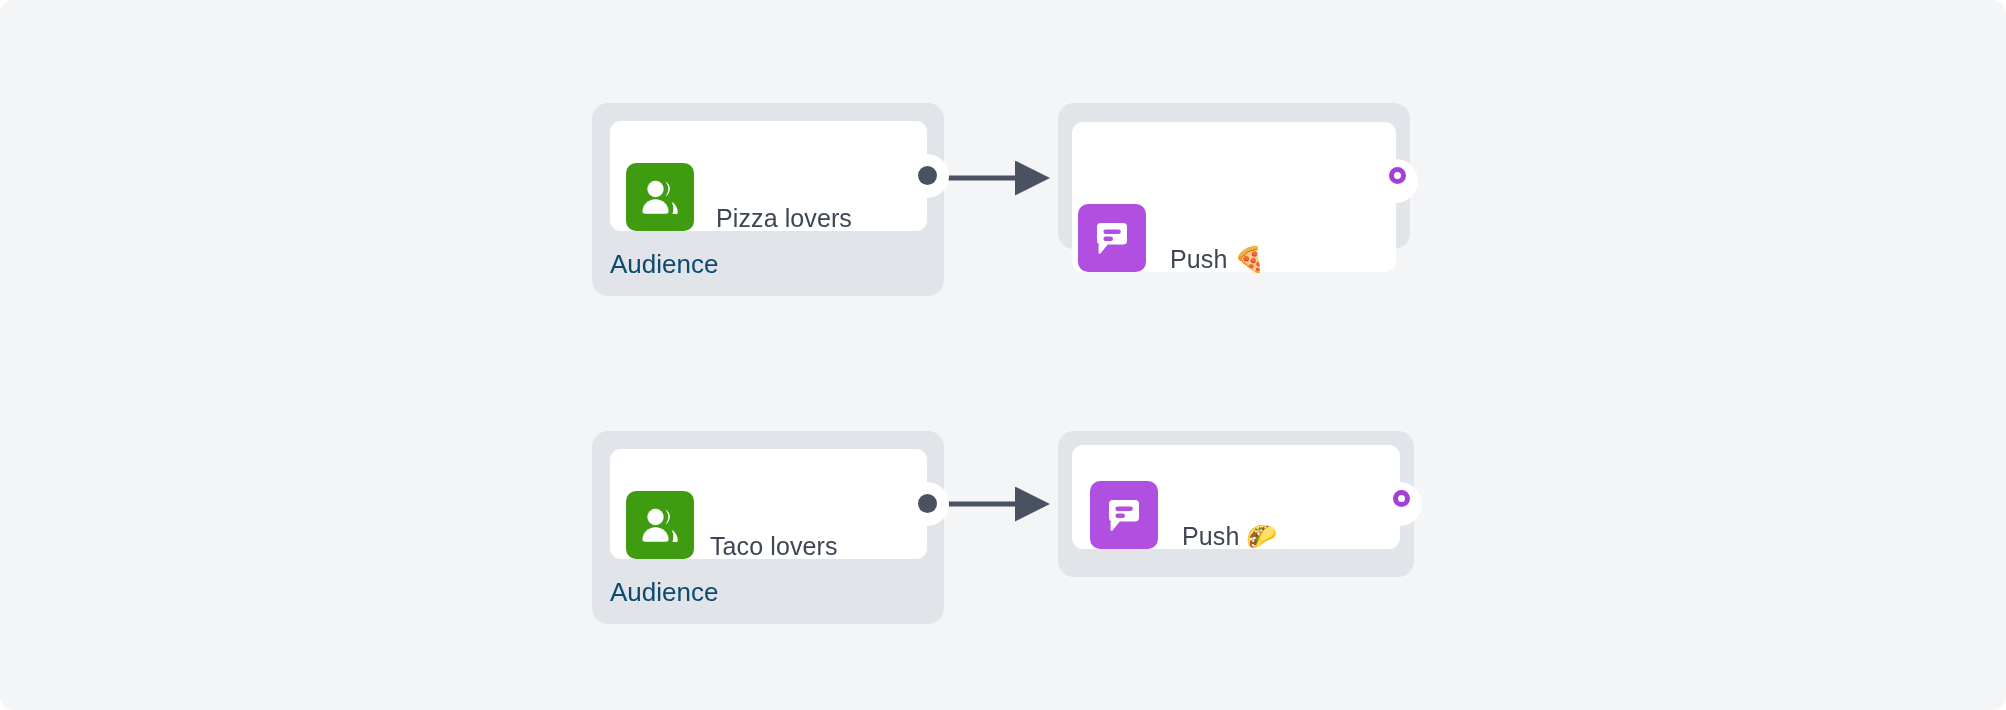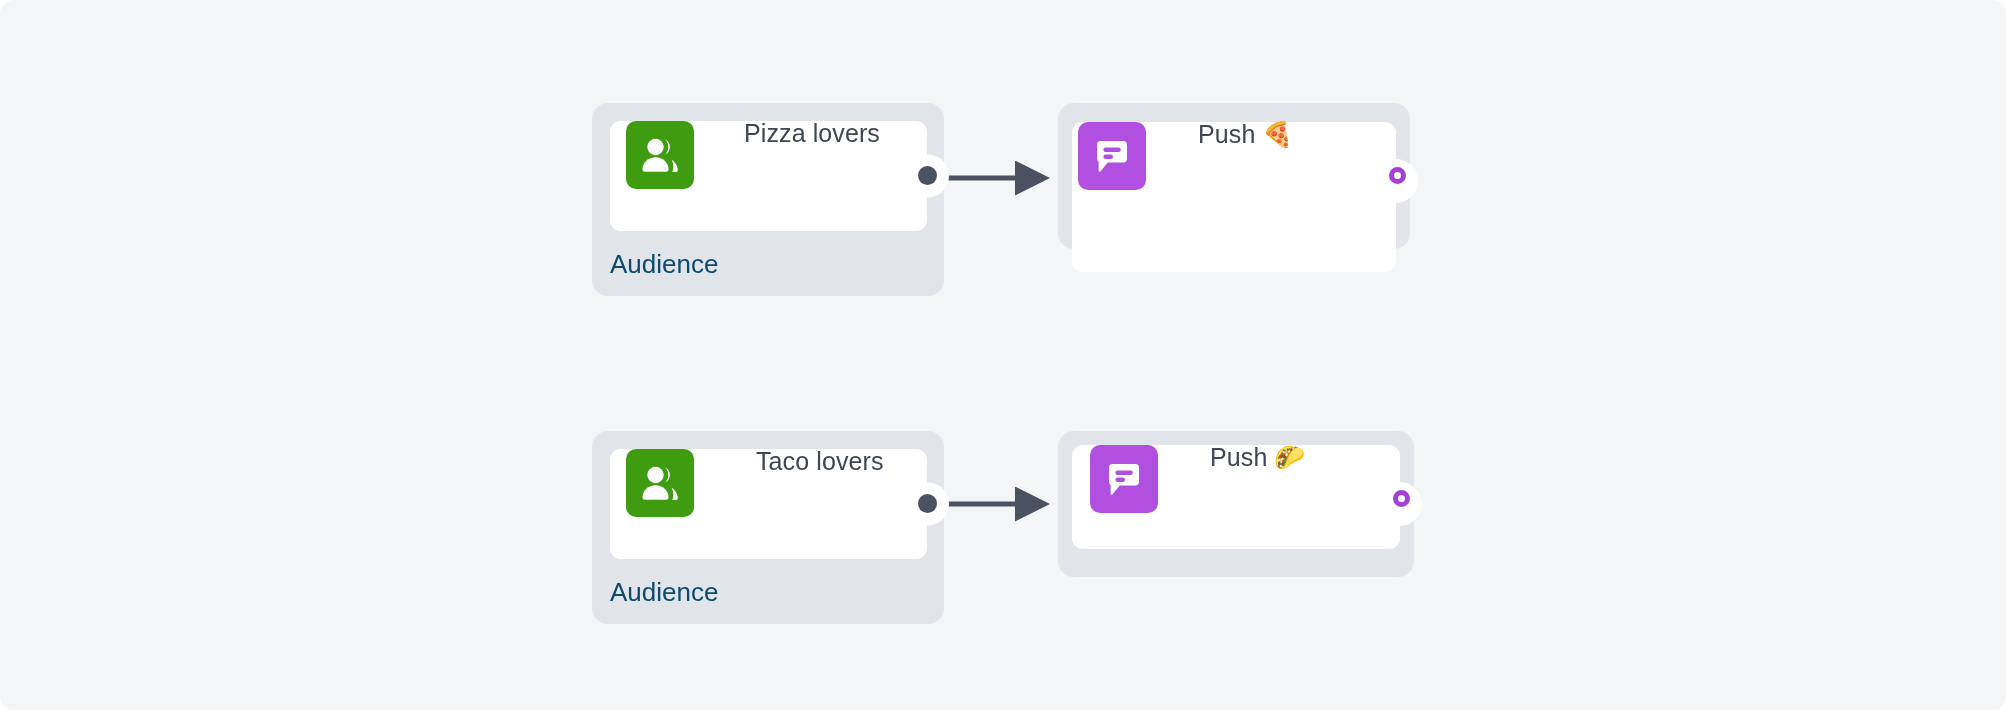--- a/index.html
+++ b/index.html
@@ -32,22 +32,21 @@
     box-sizing: border-box;
   }
 
   
   .node-card {
     position: absolute;
     background: #ffffff;
     border-radius: 11px;
     box-sizing: border-box;
     display: flex;
-    align-items: flex-start;
-    gap: 28px;
+    align-items: flex-end;
   }
 
   
   .icon-tile {
     width: 68px;
     height: 68px;
     border-radius: 10px;
     flex: 0 0 auto;
     display: flex;
     align-items: center;
@@ -171,21 +170,21 @@
 
     <div class="node-card" style="left:18px; top:18px; width:317px; height:110px; padding-left:16px;">
       <div class="icon-tile audience">
         <svg width="44" height="44" viewBox="0 0 44 44" aria-hidden="true">
           <circle cx="17.5" cy="14" r="8.2" fill="#ffffff"></circle>
           <path d="M4.5 36.5c0-7.2 5.9-12.2 13-12.2s13 5 13 12.2c0 1.3-1 2.3-2.3 2.3H6.8c-1.3 0-2.3-1-2.3-2.3z" fill="#ffffff"></path>
           <path d="M27.2 6.6a8.4 8.4 0 0 1 0 15 10.6 10.6 0 0 0 0-15z" fill="#ffffff"></path>
           <path d="M33.6 26.7c3.8 2.3 6.2 6.2 6.2 10.6 0 1-.8 1.8-1.8 1.8h-3.6a15.9 15.9 0 0 0-.8-12.4z" fill="#ffffff"></path>
         </svg>
       </div>
-      <span class="node-title" style="margin-left:34px;">Taco lovers</span>
+      <span class="node-title" style="margin-left:16px;">Taco lovers</span>
 
       <div class="port-notch" style="left:317px; top:33px;"></div>
       <div class="port port-source" style="left:308px; top:45px;"></div>
     </div>
 
     <span class="node-footer" style="left:18px; top:148px;">Audience</span>
   </div>
 
   <div class="node-wrap" style="left:1058px; top:431px; width:356px; height:146px;">
 

